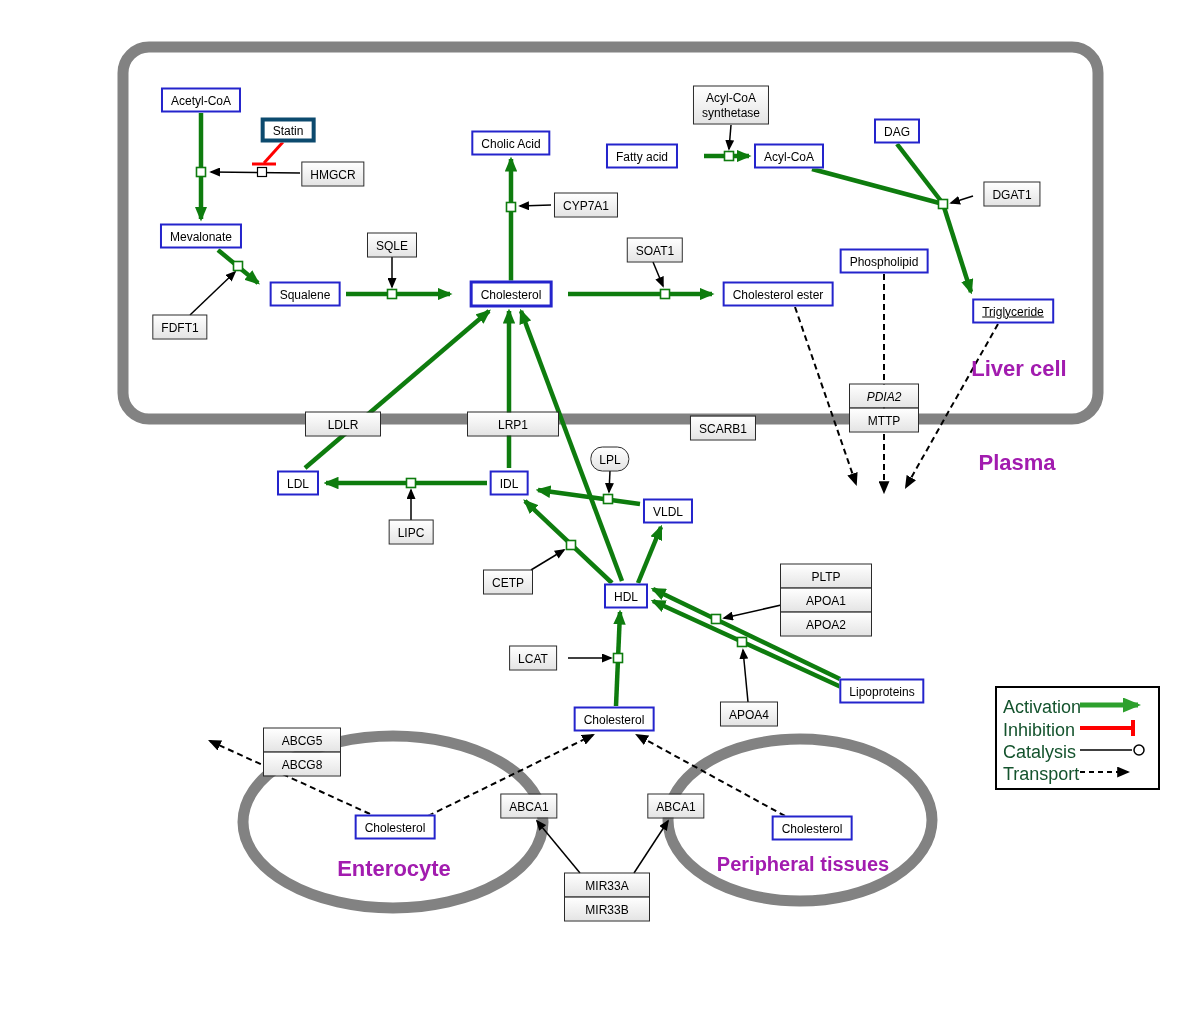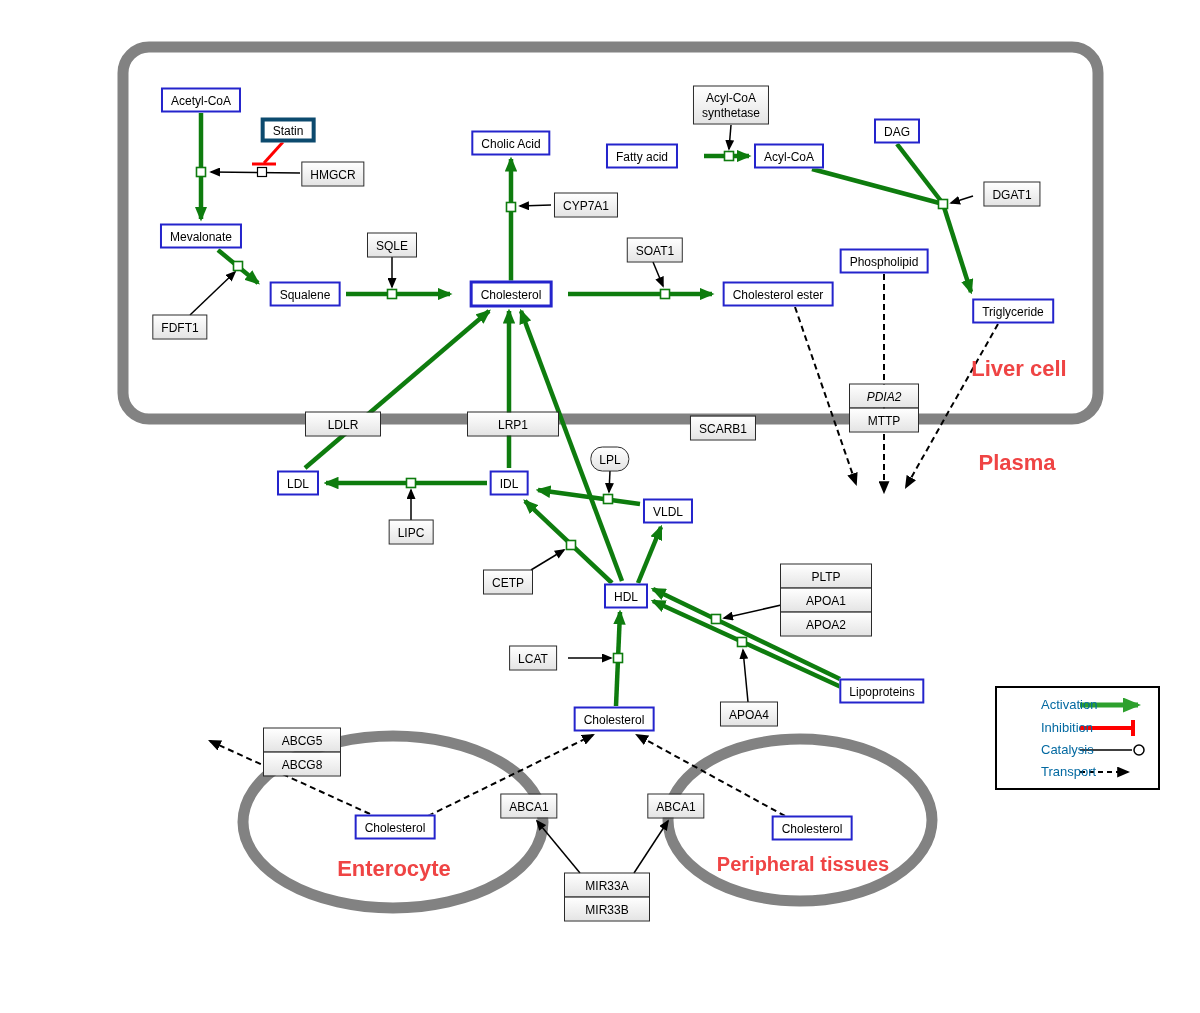--- a/index.html
+++ b/index.html
@@ -7,24 +7,24 @@
          font-family:"Liberation Sans",sans-serif;}
   #wires{position:absolute;left:0;top:0;width:1200px;height:1013px;}
   .node{position:absolute;transform:translate(-50%,-50%);display:flex;align-items:center;
         justify-content:center;background:#ffffff;border:1px solid #000;height:25px;
         padding:0 8px;font-size:12px;color:#000;white-space:nowrap;z-index:3;box-sizing:border-box;}
   .gene{background:linear-gradient(#ffffff,#e4e4e4);border:1px solid #2b2b2b;}
   .met{border:2px solid #2424cc;}
   .met-strong{border:3px solid #2424cc;height:27px;}
   .inhib{border:4px solid #0c4a6e;padding-left:8px;}
   .twoline{height:39px;flex-direction:column;line-height:1.2;}
-  .region-label{position:absolute;transform:translate(-50%,-50%);color:#ef4444;
+  .region-label{position:absolute;transform:translate(-50%,-50%);color:#a21caf;
         font-weight:bold;font-size:22px;z-index:3;white-space:nowrap;}
   .region-label.small{font-size:20px;}
-  .legend-label{position:absolute;font-size:13px;color:#0369a1;z-index:4;margin-left:38px;}
+  .legend-label{position:absolute;font-size:18px;color:#14532d;z-index:4;}
   .apo-table{position:absolute;left:900px;top:523px;display:grid;
         grid-template-columns:82px 82px;border-top:1px solid #000;border-left:1px solid #000;z-index:3;}
   .apo-cell{width:82px;height:25px;box-sizing:border-box;border-right:1px solid #000;
         border-bottom:1px solid #000;display:flex;align-items:center;justify-content:center;
         font-size:14px;background:#ffffff;}
   .w70{width:70px;padding:0;} .w72{width:92px;padding:0;} .w76{width:76px;padding:0;}
   .w78{width:78px;padding:0;} .w106{width:86px;padding:0;}
 </style>
 </head>
 <body>
@@ -143,21 +143,21 @@
 <div class="node met" style="left:201px;top:100px;">Acetyl-CoA</div>
 <div class="node met" style="left:201px;top:236px;">Mevalonate</div>
 <div class="node met" style="left:305px;top:294px;">Squalene</div>
 <div class="node met met-strong" style="left:511px;top:294px;">Cholesterol</div>
 <div class="node met" style="left:511px;top:143px;">Cholic Acid</div>
 <div class="node met" style="left:778px;top:294px;">Cholesterol ester</div>
 <div class="node met" style="left:642px;top:156px;">Fatty acid</div>
 <div class="node met" style="left:789px;top:156px;">Acyl-CoA</div>
 <div class="node met" style="left:897px;top:131px;">DAG</div>
 <div class="node met" style="left:884px;top:261px;">Phospholipid</div>
-<div class="node met" style="left:1013px;top:311px;">Triglyceride</div>
+<div class="node met" style="left:1013px;top:311px;text-decoration:underline;">Triglyceride</div>
 <div class="node met" style="left:298px;top:483px;">LDL</div>
 <div class="node met" style="left:509px;top:483px;">IDL</div>
 <div class="node met" style="left:668px;top:511px;">VLDL</div>
 <div class="node met" style="left:626px;top:596px;">HDL</div>
 <div class="node met" style="left:882px;top:691px;">Lipoproteins</div>
 <div class="node met" style="left:614px;top:719px;">Cholesterol</div>
 <div class="node met" style="left:395px;top:827px;">Cholesterol</div>
 <div class="node met" style="left:812px;top:828px;">Cholesterol</div>
 
 <div class="node inhib" style="left:288px;top:130px;">Statin</div>

